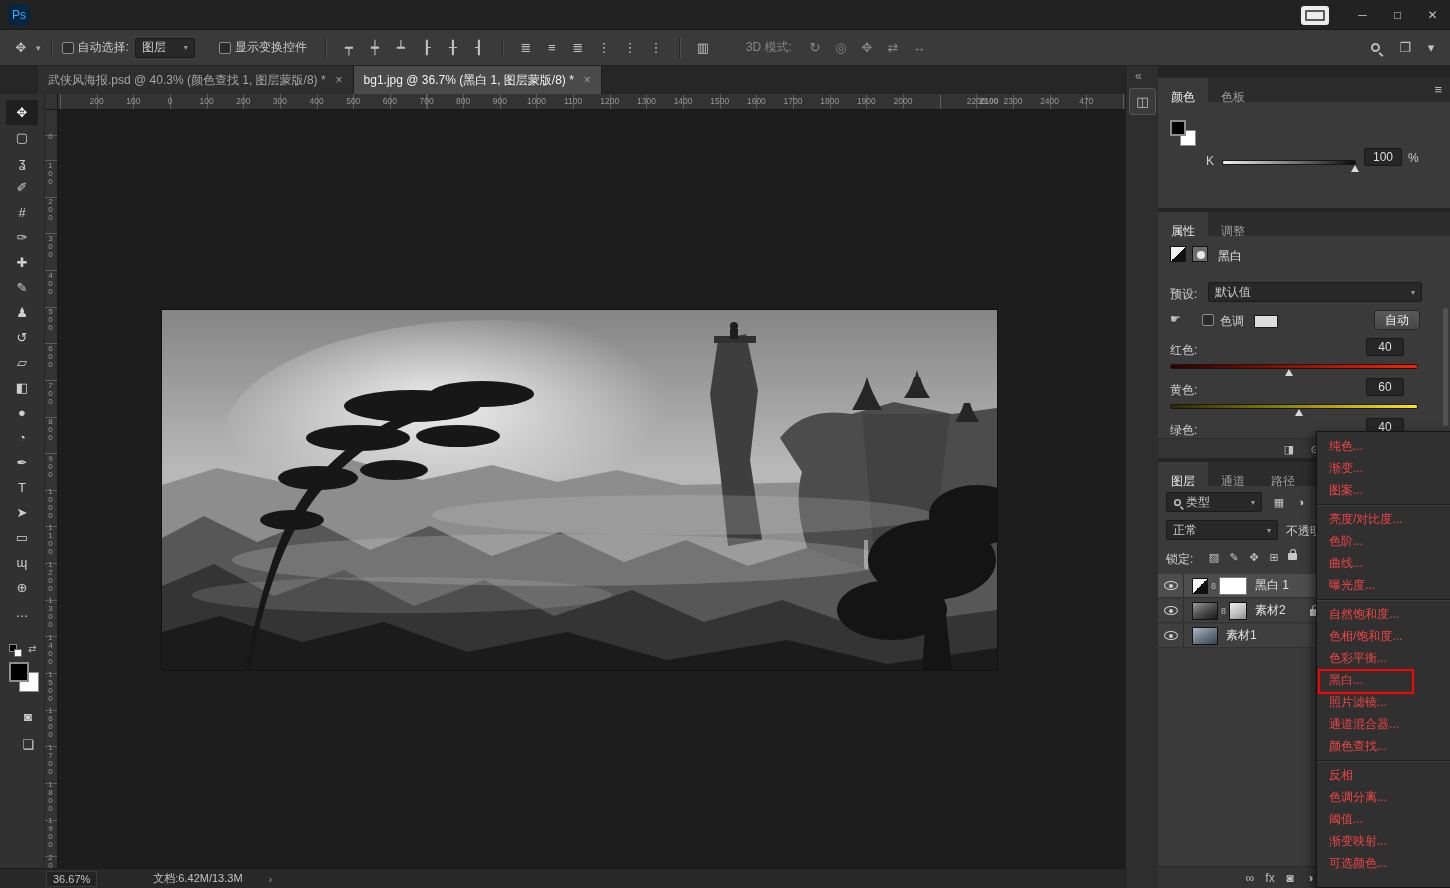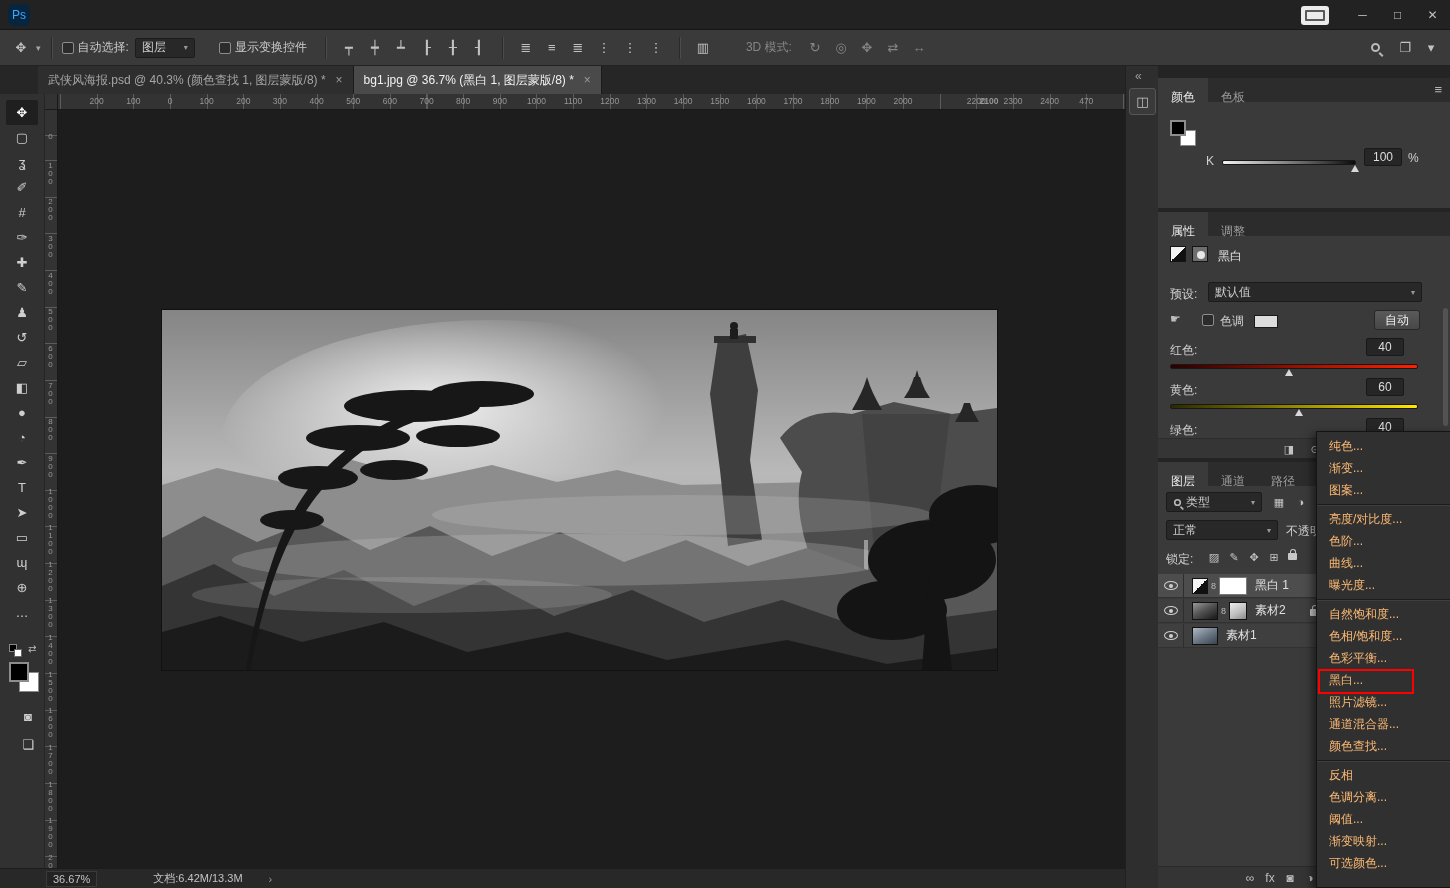--- a/index.html
+++ b/index.html
@@ -120,21 +120,21 @@
 .padlock{position:absolute;width:9px;height:7px;background:#c8c8c8;border-radius:1px}
 .padlock::before{content:'';position:absolute;left:1.5px;top:-4px;width:4px;height:4px;
   border:1.5px solid #c8c8c8;border-bottom:none;border-radius:3px 3px 0 0}
 .lbottom{position:absolute;left:0;width:292px;height:22px;background:#343434;border-top:1px solid #2a2a2a;
   display:flex;align-items:center;padding-left:82px}
 .lbottom .ob-icon{width:20px;font-size:12px;color:#bdbdbd}
 
 
 #adj-menu{position:absolute;left:1316px;top:431px;width:134px;height:457px;background:#303030;
   border:1px solid #141414;border-right:none;box-shadow:-3px 3px 9px rgba(0,0,0,.55);z-index:60;padding-top:3px;overflow:hidden}
-.mitem{height:22px;line-height:22px;padding-left:12px;color:#fdba74;font-size:12px;white-space:nowrap}
+.mitem{height:22px;line-height:22px;padding-left:12px;color:#ef4444;font-size:12px;white-space:nowrap}
 .mitem.separator{height:7px;padding:0;position:relative}
 .mitem.separator::after{content:'';position:absolute;left:0;right:0;top:3px;height:1px;background:#1c1c1c;border-bottom:1px solid #3e3e3e}
 .mitem.highlight{position:relative}
 .mitem.highlight::after{content:'';position:absolute;left:1px;top:0;width:92px;height:21px;border:2px solid #f00;pointer-events:none}
 </style>
 </head>
 <body>
 
 <div id="titlebar">
   <div class="ps-logo">Ps</div>

